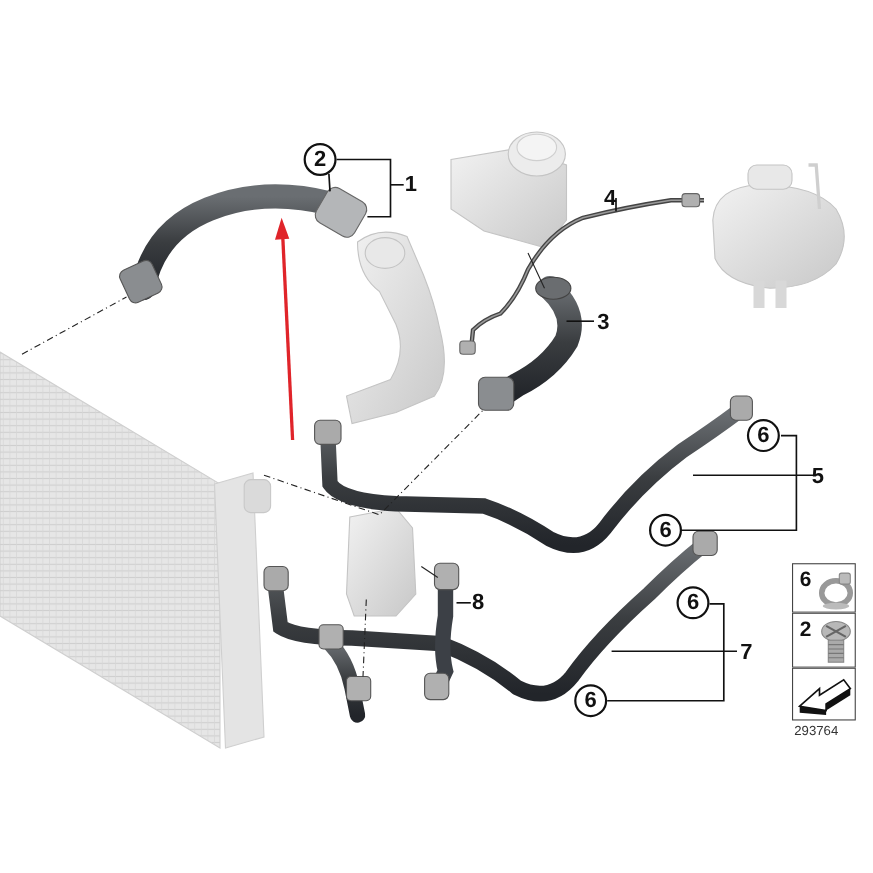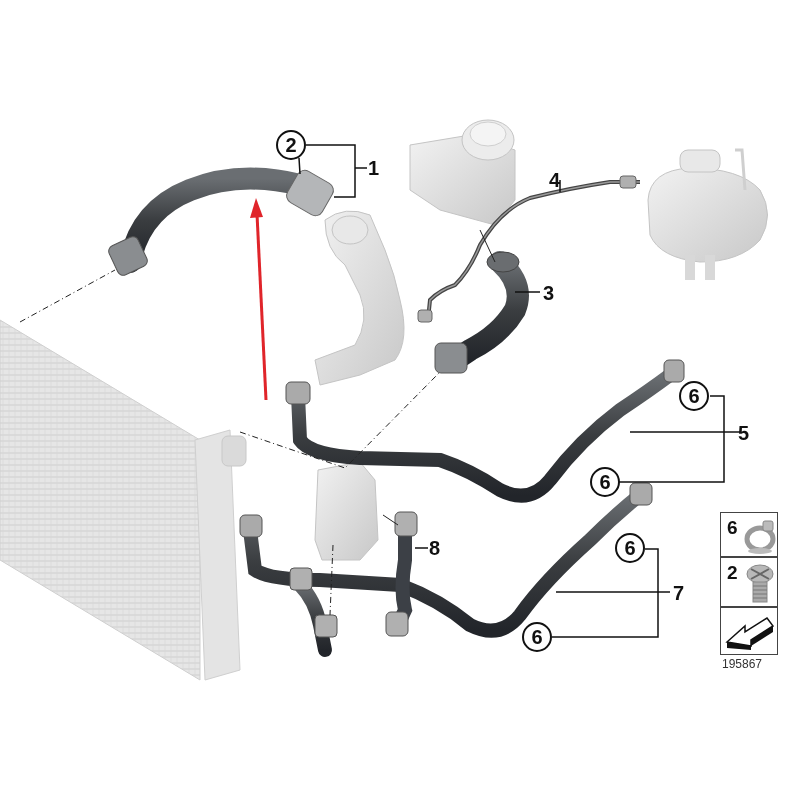--- a/index.html
+++ b/index.html
@@ -162,14 +162,14 @@
       <path d="M10 24 H24 M10 28 H24 M10 32 H24 M10 36 H24" stroke="#777" stroke-width="1"></path>
     </svg>
   </div>
   <div class="legend-box" style="top:607px;height:48px;">
     <svg style="position:absolute;left:2px;top:4px;" width="52" height="40">
       <polygon points="4,30 22,14 22,20 44,6 50,14 28,28 28,34" fill="#fff" stroke="#111" stroke-width="1.5"></polygon>
       <polygon points="4,30 28,34 28,38 4,36" fill="#111"></polygon>
       <polygon points="28,28 50,14 50,20 28,34" fill="#111"></polygon>
     </svg>
   </div>
-  <div class="diagram-id">195867</div>
+  <div class="diagram-id">293764</div>
 </div>
 
 </body></html>

